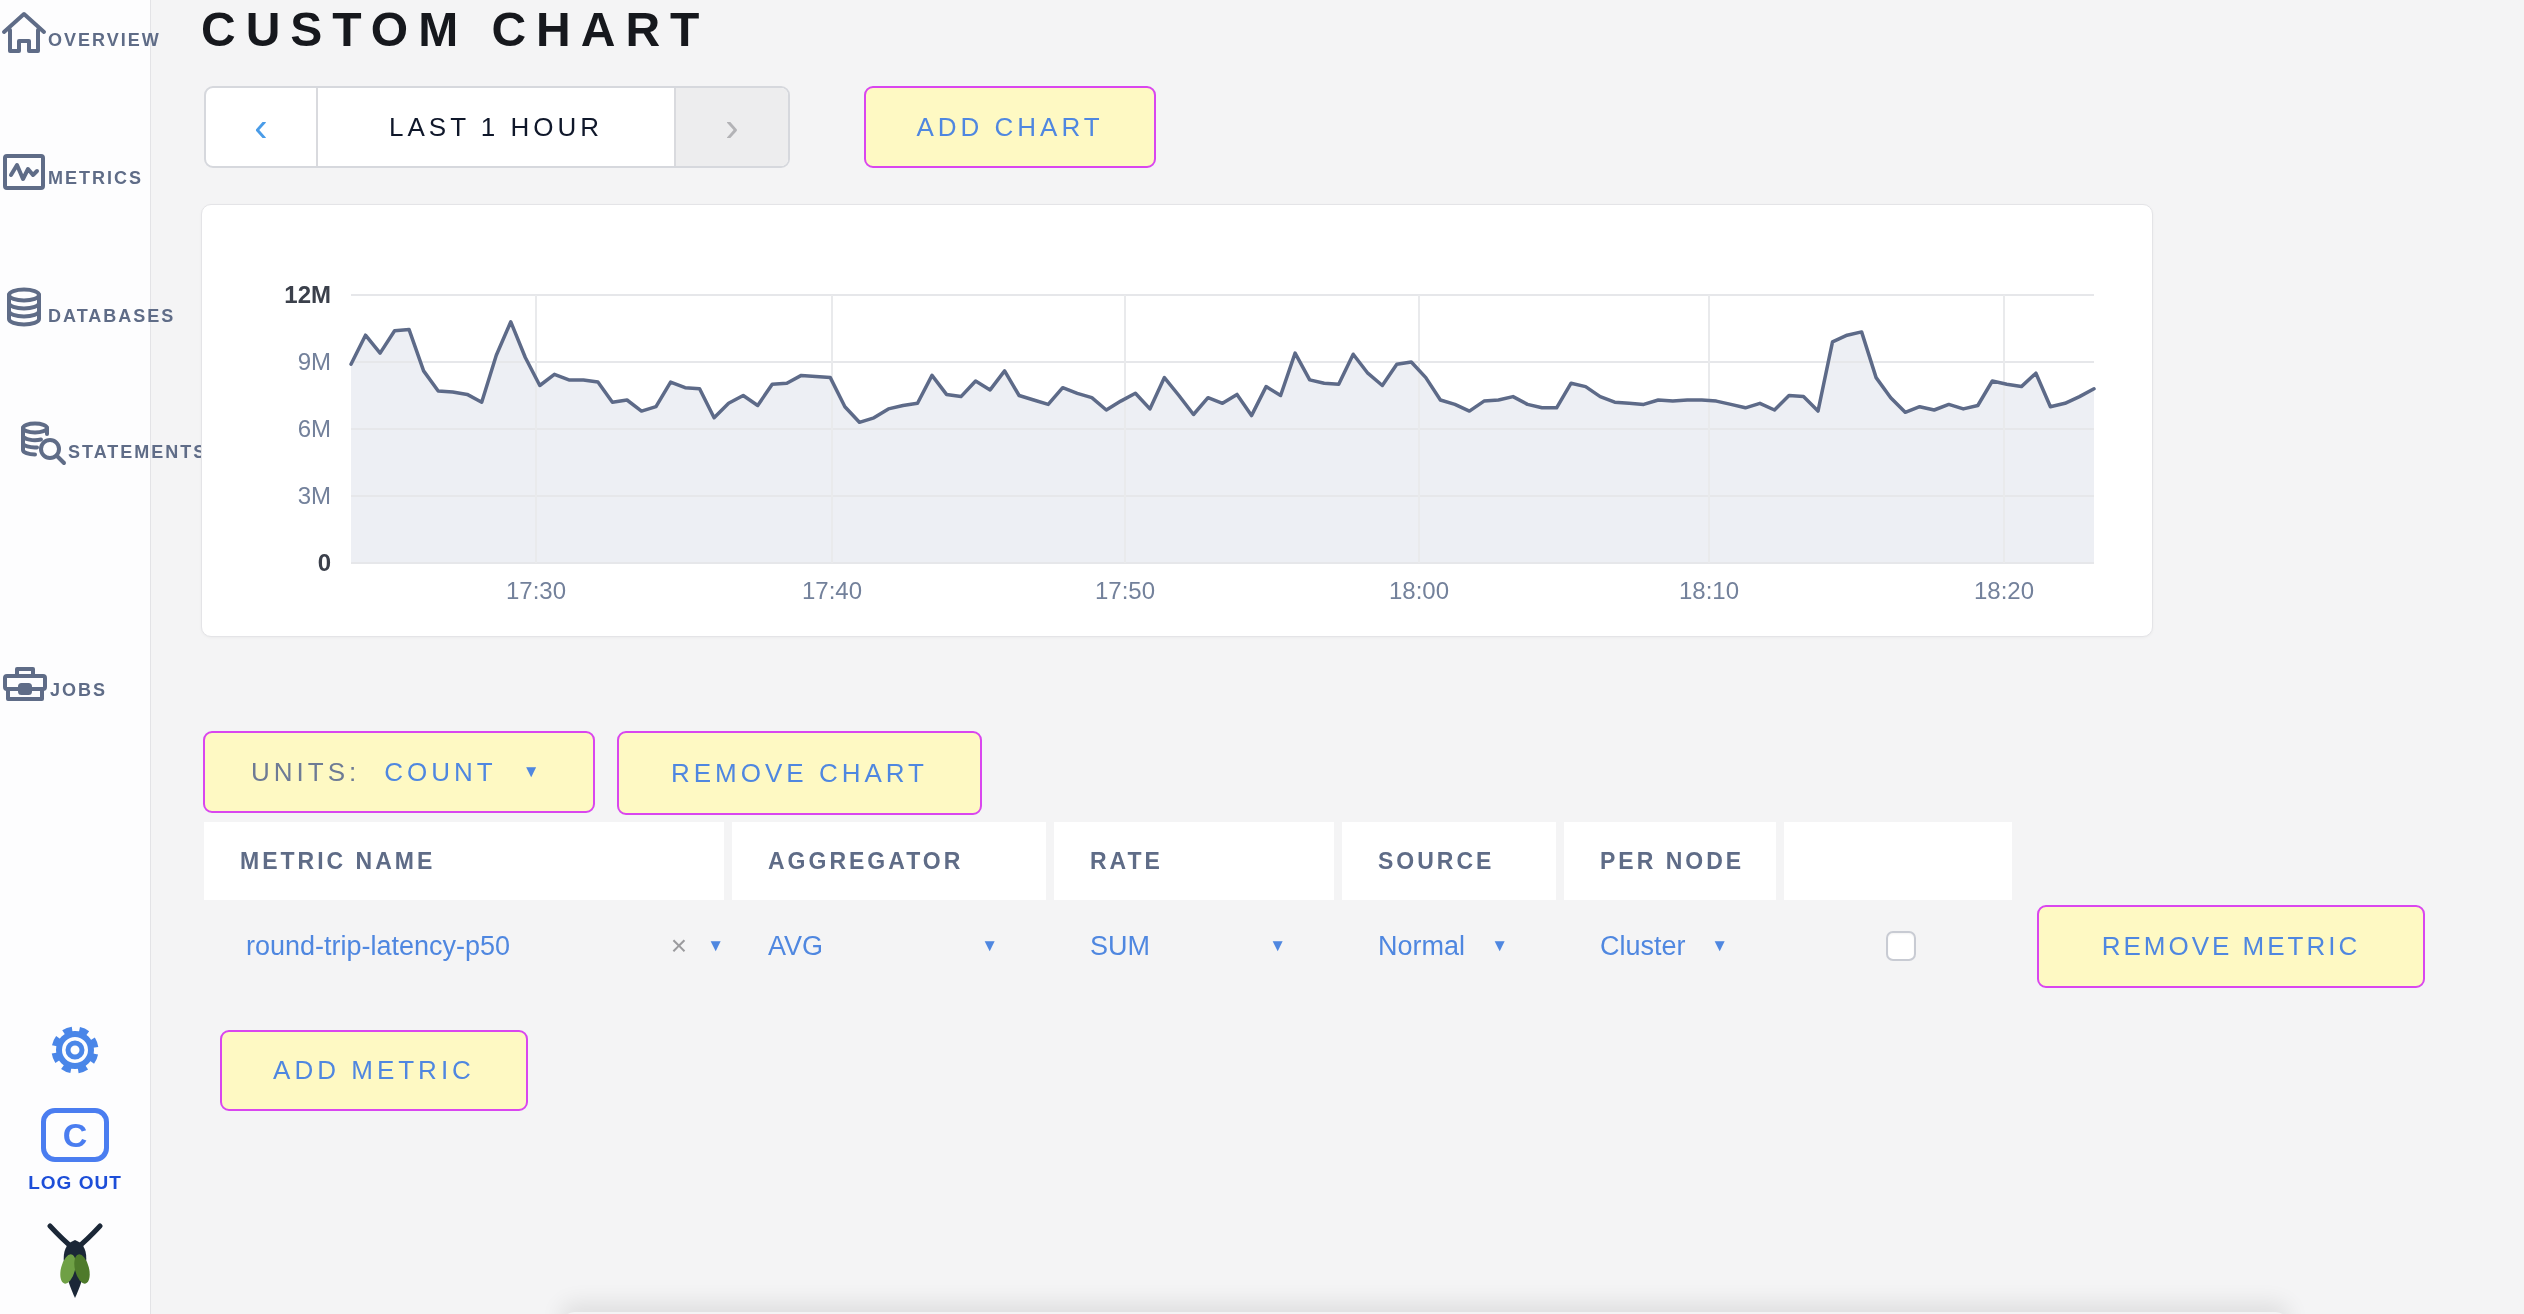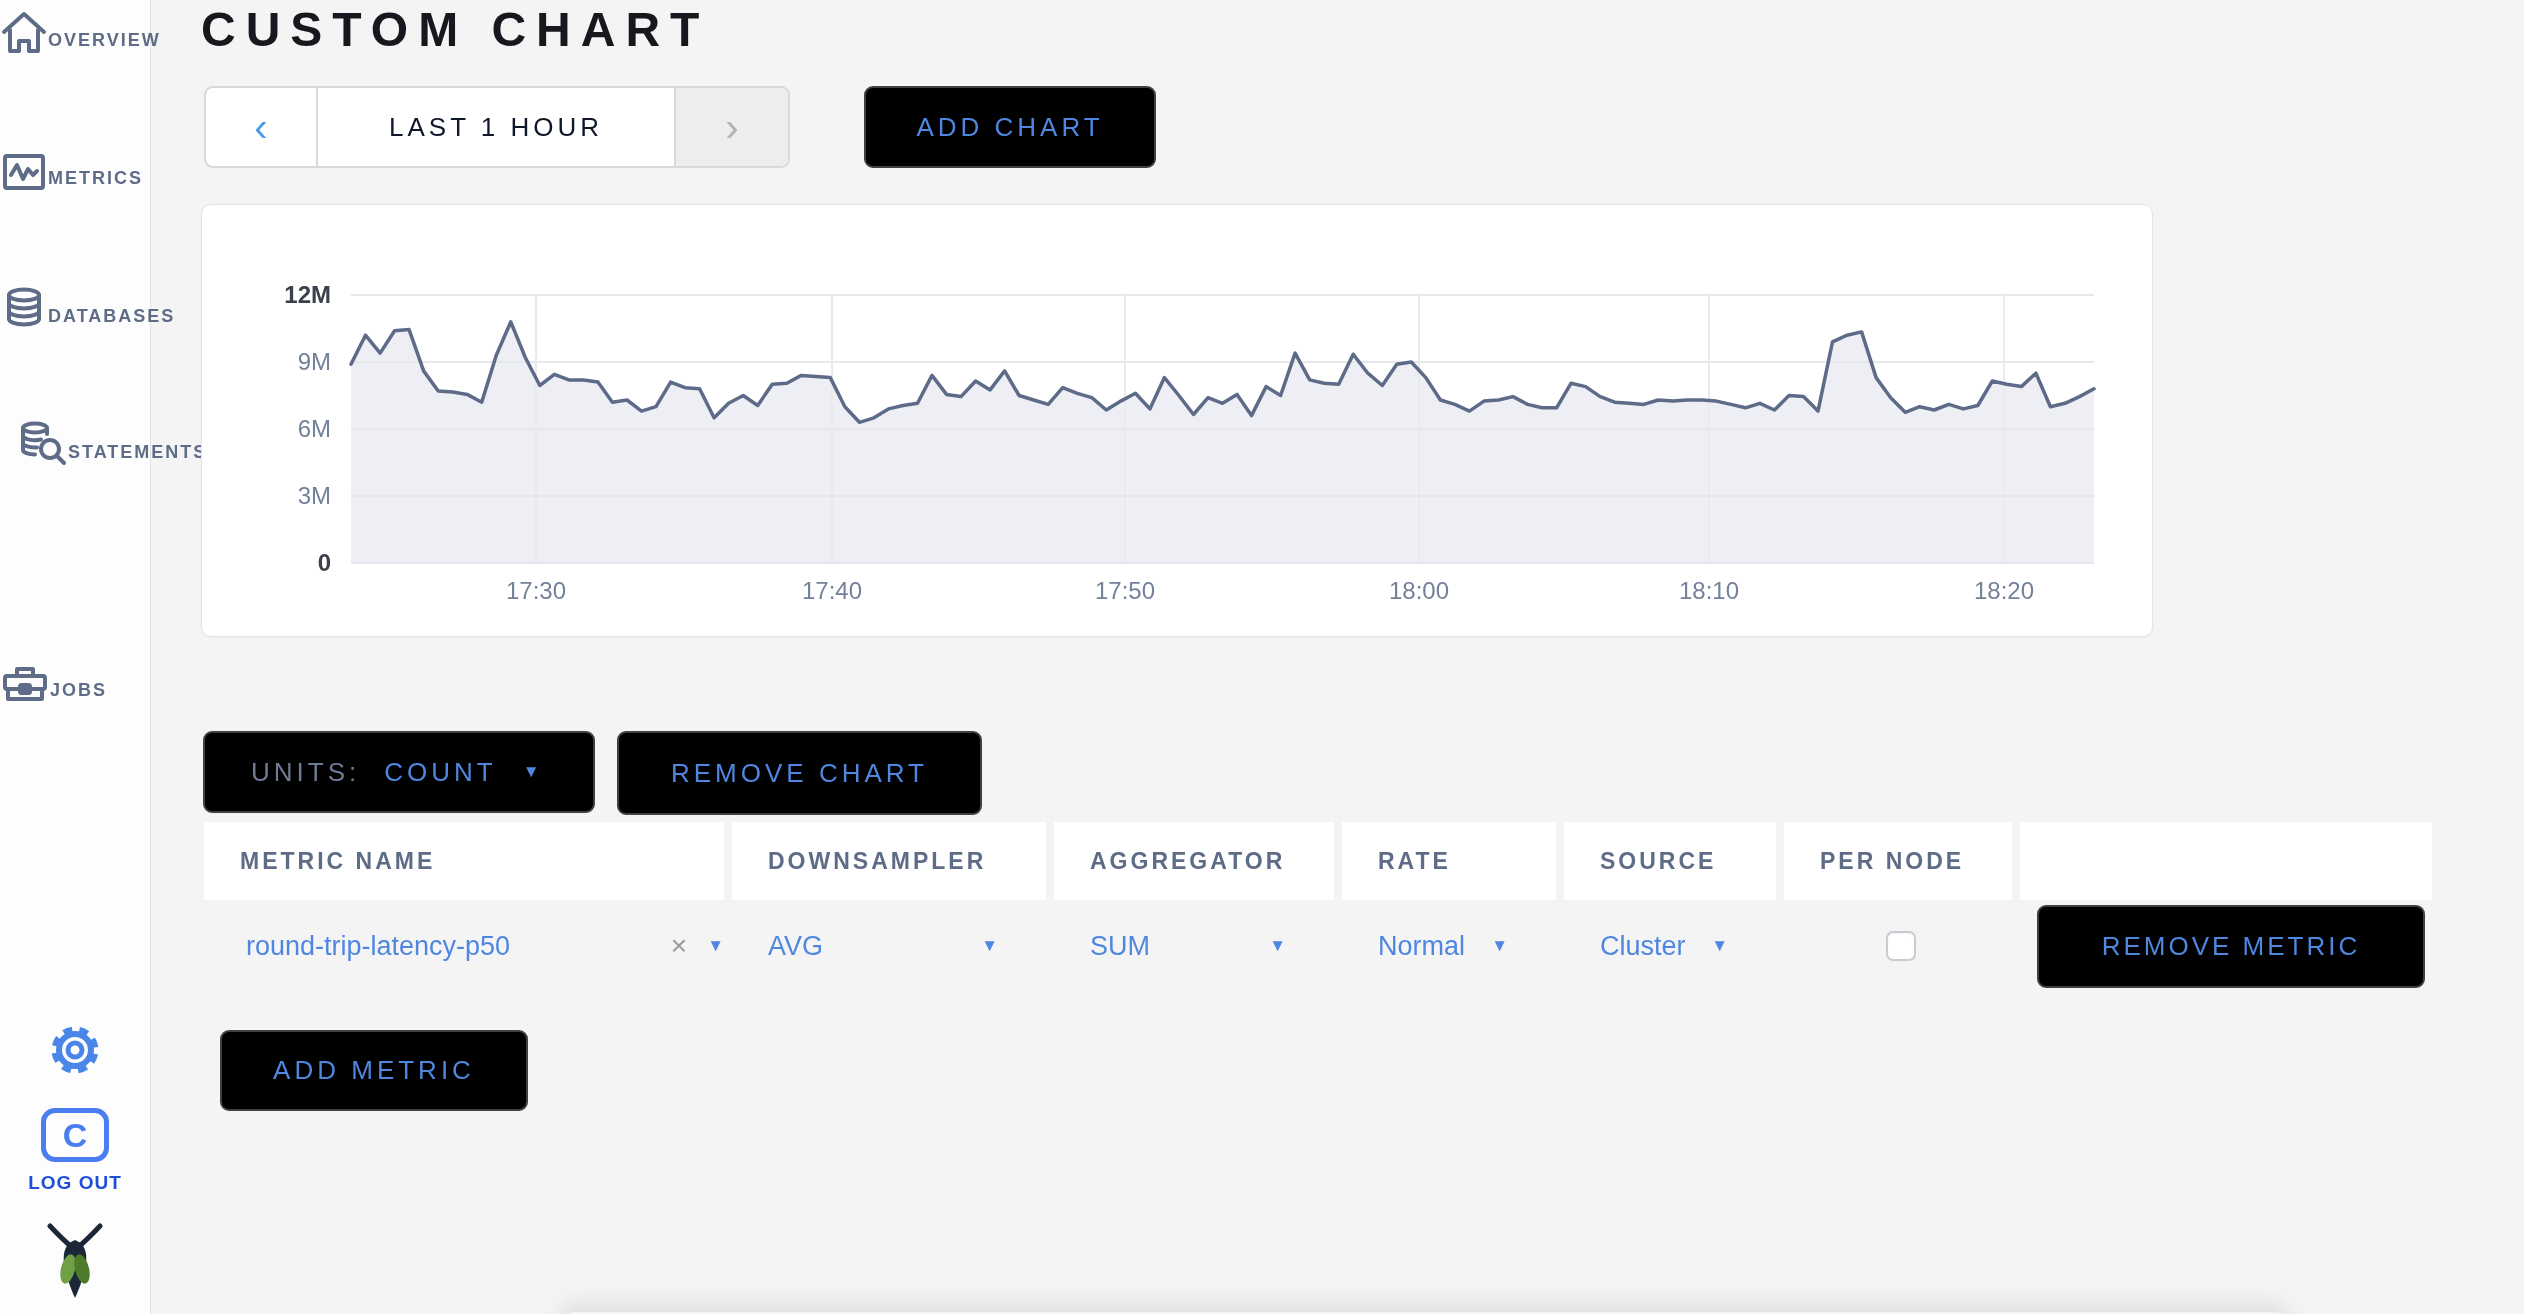--- a/index.html
+++ b/index.html
@@ -31,21 +31,21 @@
     color:#4a7df0;font-size:34px;font-weight:bold;cursor:pointer;
   }
 
   
   .page-title{
     left:201px;top:2px;
     font-size:48px;font-weight:bold;letter-spacing:10px;color:#16181d;
   }
 
   .btn{
-    background:#000000;border:2px solid #404040;border-radius:9px;
+    background:#fef9c3;border:2px solid #d946ef;border-radius:9px;
     color:#4f87e0;font-size:26px;letter-spacing:4px;
     display:flex;align-items:center;justify-content:center;
     cursor:pointer;box-sizing:border-box;
   }
 
   .segmented{
     left:204px;top:86px;width:586px;height:82px;
     background:#fff;border:2px solid #d6d8dd;border-radius:9px;
     display:flex;box-sizing:border-box;overflow:hidden;
   }
@@ -238,21 +238,20 @@
 
 <div class="abs btn units-btn">
   <span class="units-label">UNITS:</span>
   <span class="units-value">COUNT</span>
   <span class="caret">▼</span>
 </div>
 <button class="abs btn remove-chart">REMOVE CHART</button>
 
 <div class="abs tbl-grid thead">
   <div class="th">METRIC NAME</div>
-  <div class="th">DOWNSAMPLER</div>
   <div class="th">AGGREGATOR</div>
   <div class="th">RATE</div>
   <div class="th">SOURCE</div>
   <div class="th">PER NODE</div>
   <div class="th"></div>
 </div>
 
 <div class="abs tbl-grid trow">
   <div class="td metric-name-cell">
     <span class="metric-name">round-trip-latency-p50</span>

